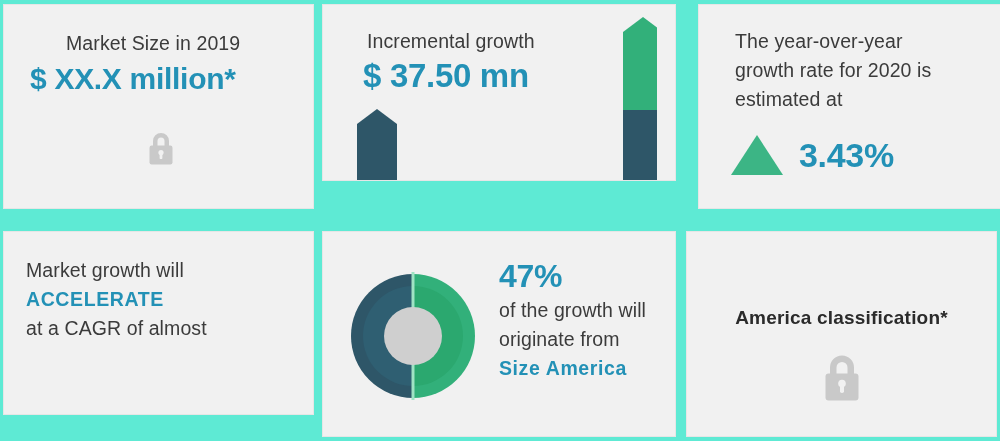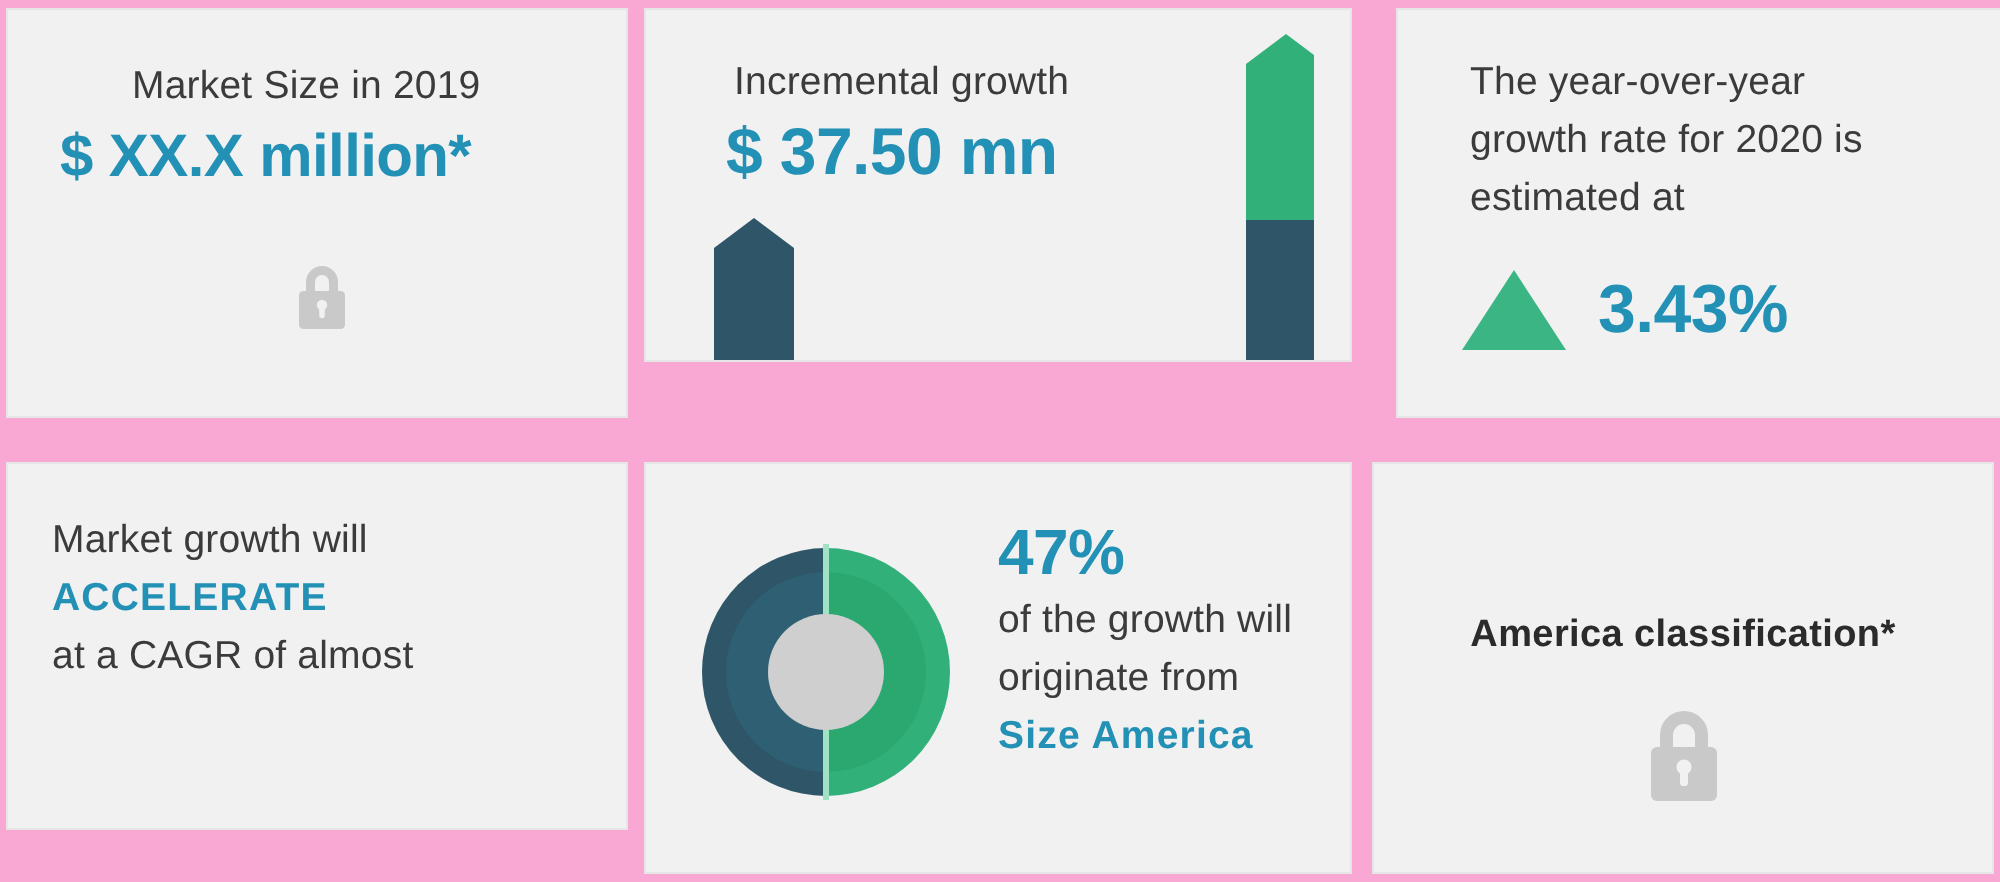--- a/index.html
+++ b/index.html
@@ -10,21 +10,21 @@
   body {
     width: 1000px;
     height: 441px;
     font-family: "Liberation Sans", sans-serif;
     overflow: hidden;
   }
   .board {
     position: relative;
     width: 1000px;
     height: 441px;
-    background: #f9a8d4;
+    background: #5eead4;
   }
   .card {
     position: absolute;
     background: #f1f1f1;
     border: 1px solid #e6e6e6;
     box-sizing: border-box;
     overflow: hidden;
   }
   
   #card-market-size      { left: 3px;   top: 4px;   width: 311px; height: 205px; }

